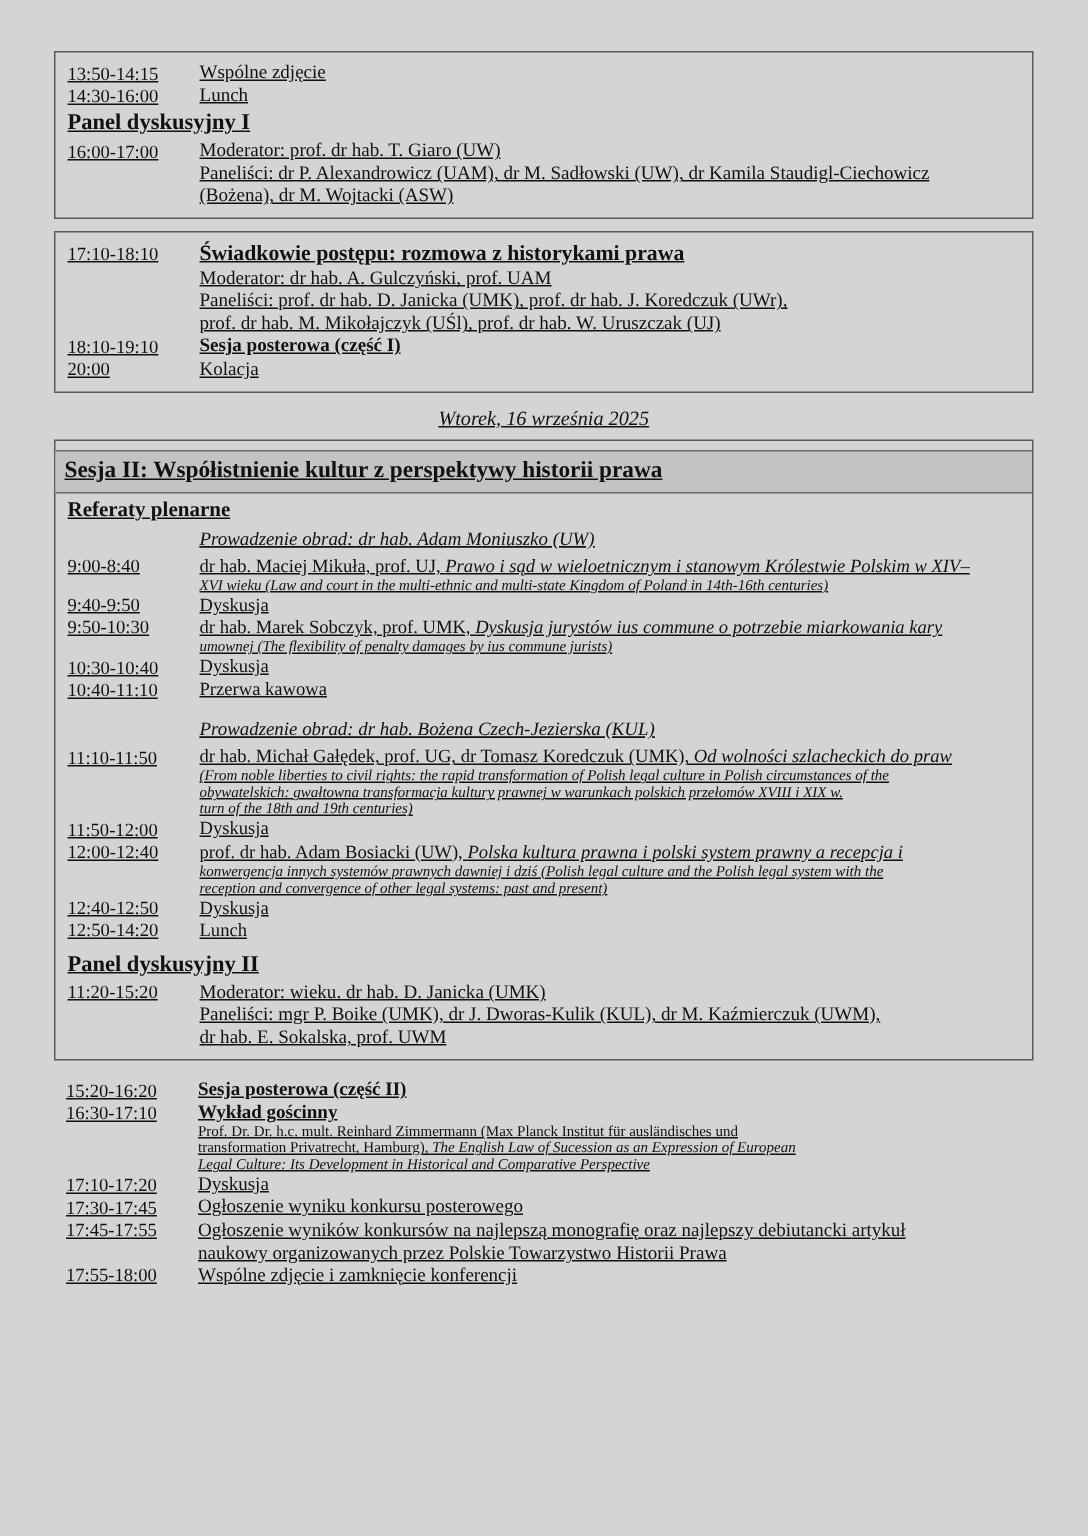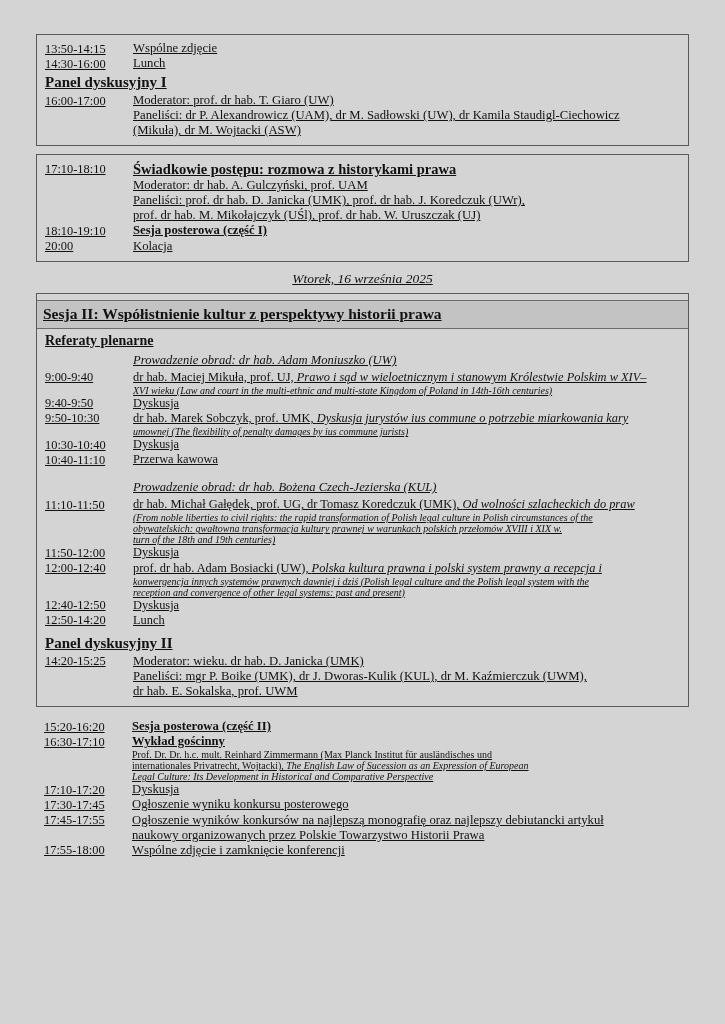--- a/index.html
+++ b/index.html
@@ -115,21 +115,21 @@
       <div class="desc">Lunch</div>
     </div>
 
     <div class="heading-line">Panel dyskusyjny I</div>
 
     <div class="row">
       <div class="time">16:00-17:00</div>
       <div class="desc">Moderator: prof. dr hab. T. Giaro (UW)</div>
     </div>
     <div class="tail">Paneliści: dr P. Alexandrowicz (UAM), dr M. Sadłowski (UW), dr Kamila Staudigl-Ciechowicz</div>
-    <div class="tail">(Mikuła), dr M. Wojtacki (ASW)</div>
+    <div class="tail">(Bożena), dr M. Wojtacki (ASW)</div>
   </div>
 
   <div class="block framed">
     <div class="row">
       <div class="time">17:10-18:10</div>
       <div class="desc bold" style="font-size:14.5px;">Świadkowie postępu: rozmowa z historykami prawa</div>
     </div>
     <div class="tail">Moderator: dr hab. A. Gulczyński, prof. UAM</div>
     <div class="tail">Paneliści: prof. dr hab. D. Janicka (UMK), prof. dr hab. J. Koredczuk (UWr),</div>
     <div class="tail">prof. dr hab. M. Mikołajczyk (UŚl), prof. dr hab. W. Uruszczak (UJ)</div>
@@ -149,21 +149,21 @@
   <div class="block framed">
     <div class="banner">Sesja II: Współistnienie kultur z perspektywy historii prawa</div>
 
     <div class="heading-sub">Referaty plenarne</div>
 
     <div class="indent-chair">
       <span class="chair">Prowadzenie obrad: dr hab. Adam Moniuszko (UW)</span>
     </div>
 
     <div class="row">
-      <div class="time">9:00-9:40</div>
+      <div class="time">9:00-8:40</div>
       <div class="desc small">
         <span>dr hab. Maciej Mikuła, prof. UJ, </span><span class="italic">Prawo i sąd w wieloetnicznym i stanowym Królestwie Polskim w XIV–</span>
       </div>
     </div>
     <div class="tail small italic">XVI wieku (Law and court in the multi-ethnic and multi-state Kingdom of Poland in 14th-16th centuries)</div>
 
     <div class="row">
       <div class="time">9:40-9:50</div>
       <div class="desc small">Dyskusja</div>
     </div>
@@ -220,40 +220,40 @@
       <div class="desc small">Dyskusja</div>
     </div>
     <div class="row">
       <div class="time">12:50-14:20</div>
       <div class="desc small">Lunch</div>
     </div>
 
     <div class="heading-line" style="margin-top:7px;">Panel dyskusyjny II</div>
 
     <div class="row">
-      <div class="time">14:20-15:25</div>
+      <div class="time">11:20-15:20</div>
       <div class="desc">Moderator: wieku. dr hab. D. Janicka (UMK)</div>
     </div>
     <div class="tail">Paneliści: mgr P. Boike (UMK), dr J. Dworas-Kulik (KUL), dr M. Kaźmierczuk (UWM),</div>
     <div class="tail">dr hab. E. Sokalska, prof. UWM</div>
   </div>
 
   <div class="block" style="padding:4px 8px 0 8px;">
     <div class="row">
       <div class="time">15:20-16:20</div>
       <div class="desc bold">Sesja posterowa (część II)</div>
     </div>
     <div class="row">
       <div class="time">16:30-17:10</div>
       <div class="desc bold">Wykład gościnny</div>
     </div>
 
     <div class="tail small">Prof. Dr. Dr. h.c. mult. Reinhard Zimmermann (Max Planck Institut für ausländisches und</div>
     <div class="tail small">
-      <span>internationales Privatrecht, Wojtacki), </span><span class="italic">The English Law of Sucession as an Expression of European</span>
+      <span>transformation Privatrecht, Hamburg), </span><span class="italic">The English Law of Sucession as an Expression of European</span>
     </div>
     <div class="tail small italic">Legal Culture: Its Development in Historical and Comparative Perspective</div>
 
     <div class="row">
       <div class="time">17:10-17:20</div>
       <div class="desc">Dyskusja</div>
     </div>
     <div class="row">
       <div class="time">17:30-17:45</div>
       <div class="desc">Ogłoszenie wyniku konkursu posterowego</div>

